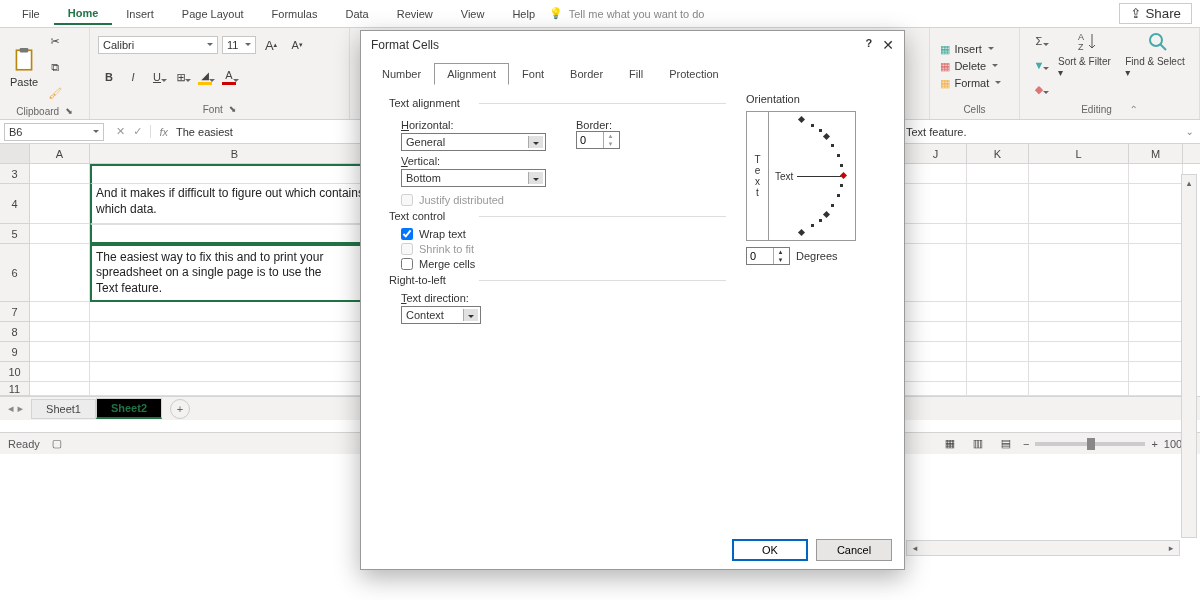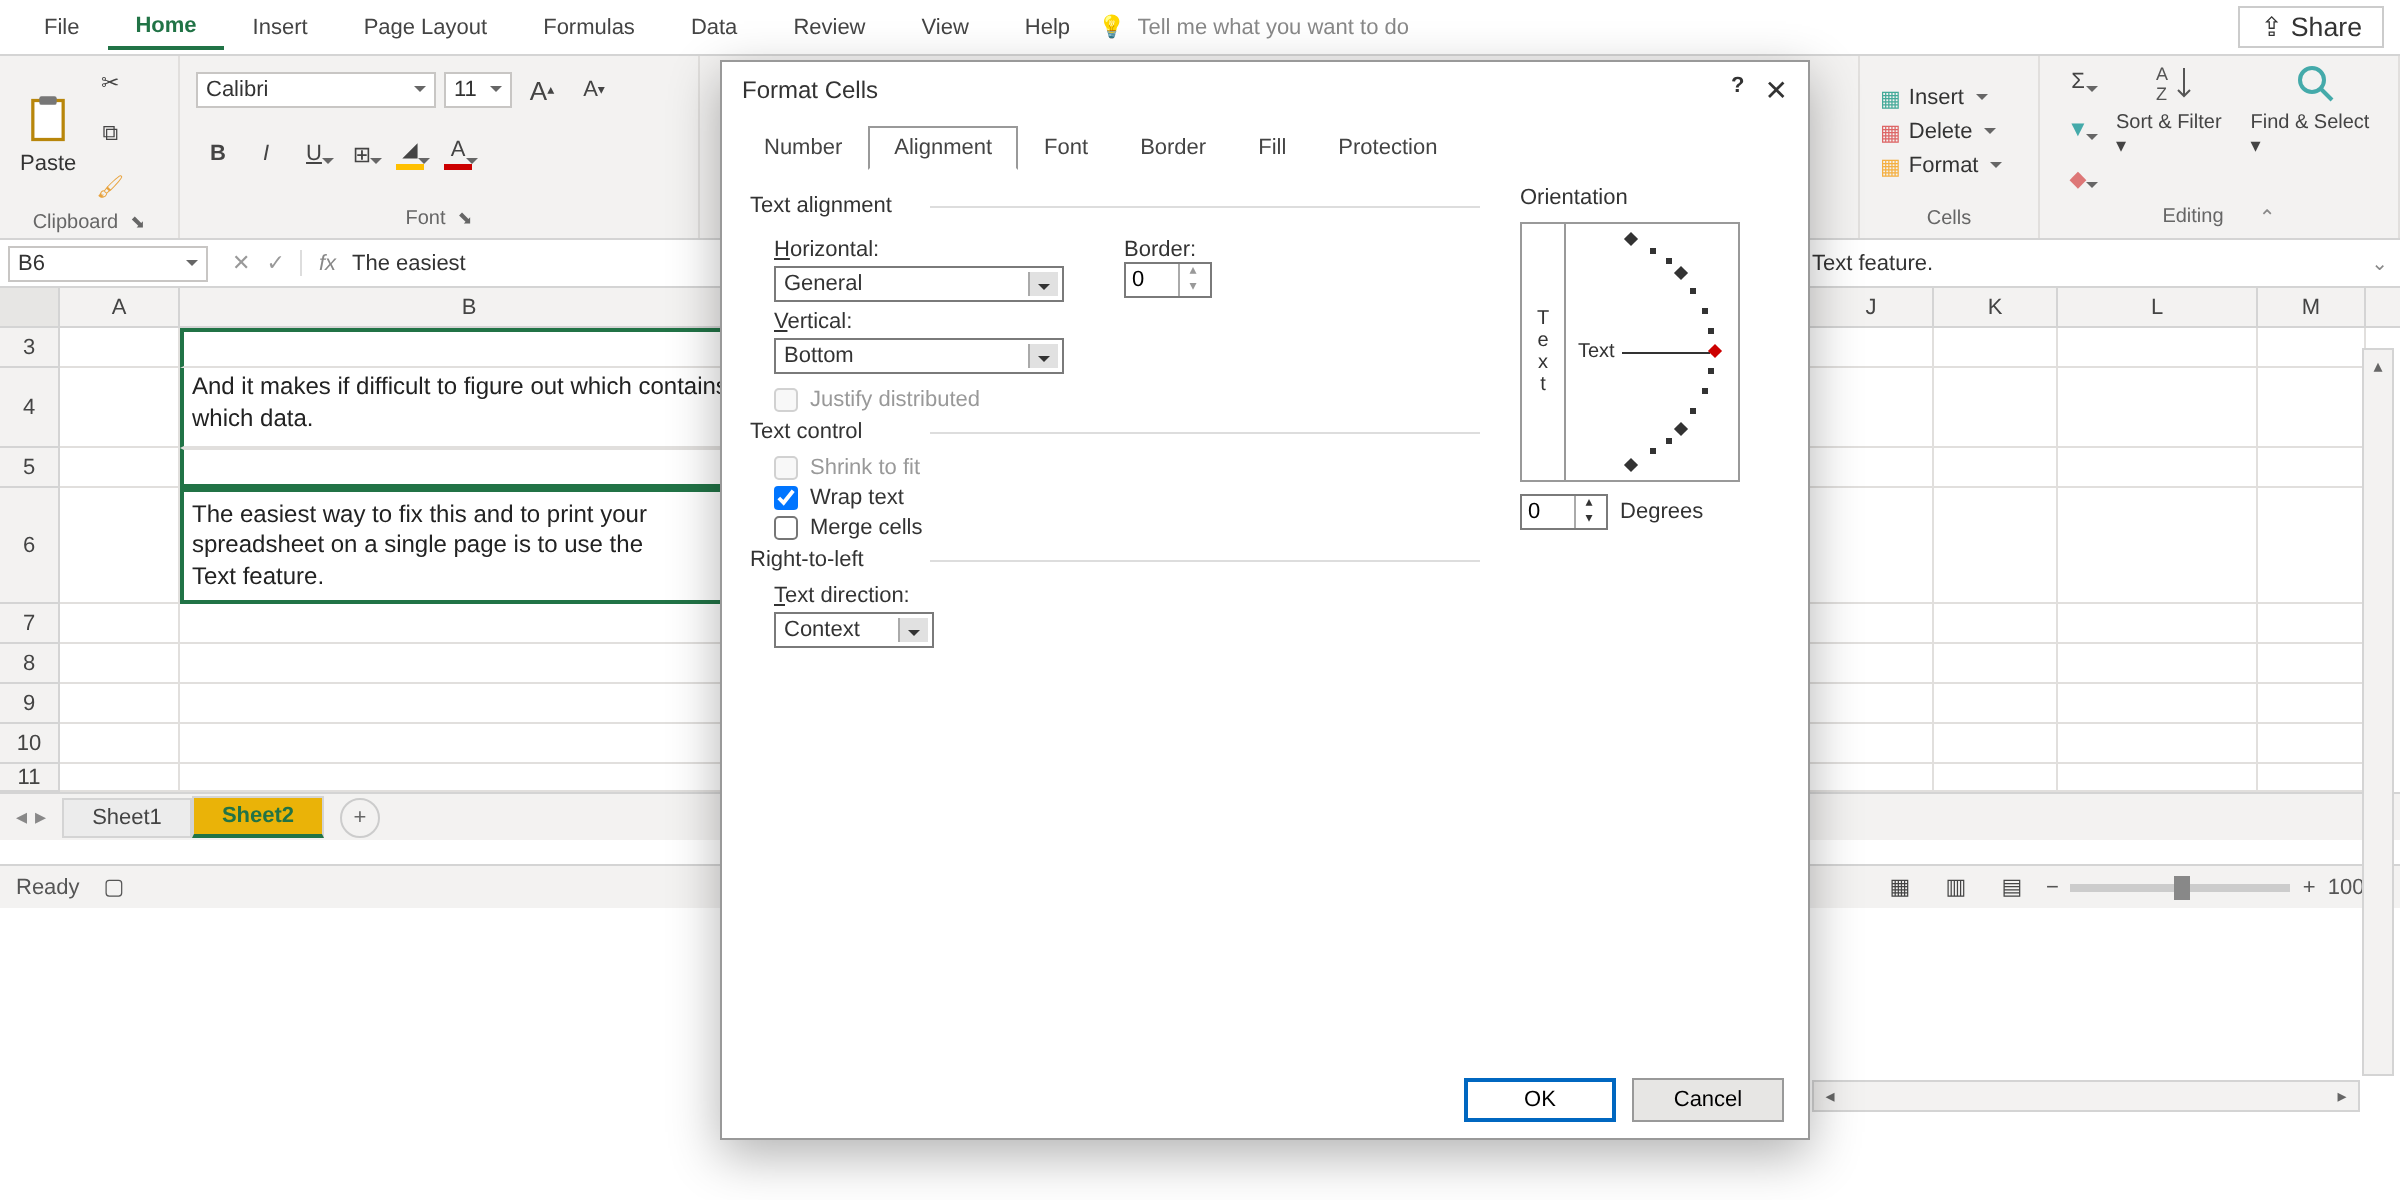--- a/index.html
+++ b/index.html
@@ -41,34 +41,34 @@
 .col-headers { display:flex; height:20px; background:#f3f2f1; border-bottom:1px solid #d4d4d4; }
 .col-headers .cell { border-right:1px solid #d4d4d4; text-align:center; font-size:11px; color:#444; display:flex; align-items:center; justify-content:center; }
 .corner { width:30px; background:#e7e6e4; border-right:1px solid #d4d4d4; }
 .row { display:flex; height:20px; }
 .row .rh { width:30px; background:#f3f2f1; border-right:1px solid #d4d4d4; border-bottom:1px solid #d4d4d4; text-align:center; font-size:11px; color:#444; display:flex; align-items:center; justify-content:center; }
 .row .cell { border-right:1px solid #e1dfdd; border-bottom:1px solid #e1dfdd; padding:0 4px; display:flex; align-items:center; font-size:12px; color:#222; }
 .sel { border:2px solid #217346 !important; }
 .sheet-tabs { display:flex; align-items:center; height:24px; border-top:1px solid #d4d4d4; background:#f3f2f1; }
 .sheet-tabs .nav { display:flex; gap:4px; padding:0 8px; color:#888; }
 .sheet-tabs .st { padding:3px 14px; background:#ececec; border:1px solid #d4d4d4; color:#444; }
-.sheet-tabs .st.active { background:#eab308; border-bottom:2px solid #217346; color:#217346; font-weight:600; }
+.sheet-tabs .st.active { background:#000000; border-bottom:2px solid #217346; color:#217346; font-weight:600; }
 .sheet-tabs .add { width:20px; height:20px; border:1px solid #ccc; border-radius:50%; display:flex; align-items:center; justify-content:center; margin-left:8px; color:#666; }
 .statusbar { display:flex; align-items:center; justify-content:space-between; height:22px; border-top:1px solid #d4d4d4; background:#f3f2f1; padding:0 8px; font-size:11px; color:#555;margin-top:12px; }
 .zoom { display:flex; align-items:center; gap:6px; }
 .zoom-slider { width:110px; height:4px; background:#ccc; position:relative; }
 .zoom-slider .thumb { width:8px; height:12px; background:#888; position:absolute; top:-4px; left:52px; }
 .dialog { position:absolute; top:30px; left:360px; width:545px; height:540px; background:#fff; border:1px solid #999; box-shadow:0 8px 24px rgba(0,0,0,.3); z-index:100; }
 .dialog-title { display:flex; align-items:center; justify-content:space-between; padding:6px 10px; height:28px; }
 .dialog-title .t { font-size:12px; }
 .dialog-title .btns { display:flex; gap:10px; color:#333; }
 .dialog-tabs { display:flex; padding:4px 8px 0; gap:0; }
 .dialog-tabs .dtab { padding:4px 12px; font-size:11px; color:#444; border:1px solid transparent; }
 .dialog-tabs .dtab.active { border:1px solid #999; border-bottom-color:#fff; background:#fff; }
-.dialog-body { padding:8px 14px; font-size:11px; display:flex; gap:20px; }
+.dialog-body { padding:8px 28px; font-size:11px; display:flex; gap:20px; }
 .left-col { flex:1; }
 .section-title { color:#333; margin:4px 0 6px; position:relative; }
 .section-title::after { content:''; position:absolute; left:90px; right:0; top:50%; border-top:1px solid #ddd; }
 .field { margin:4px 0 4px 12px; }
 .field label { color:#333; }
 .field label .ul { text-decoration:underline; }
 .sel-box { border:1px solid #7a7a7a; background:#fff; padding:2px 18px 2px 4px; font-size:11px; width:145px; position:relative; display:inline-block; margin-top:2px; }
 .sel-box::after { content:''; position:absolute; right:2px; top:2px; width:14px; height:calc(100% - 4px); background:#e1e1e1; border-left:1px solid #aaa; }
 .sel-box::before { content:''; position:absolute; right:6px; top:50%; border:3px solid transparent; border-top-color:#333; z-index:1; }
 .spin { border:1px solid #7a7a7a; background:#fff; width:44px; height:18px; display:inline-flex; align-items:center; position:relative; }
@@ -434,27 +434,27 @@
                 </div>
               </div>
           </div>
         </div>
       </div>
       <div class="chk disabled">
           <input type="checkbox" disabled="" style="">
           <label>Justify distributed</label>
         </div>
       <div class="section-title">Text control</div>
+      <div class="chk">
+          <input type="checkbox" checked="" style="">
+          <label><span class="ul">W</span>rap text</label>
+        </div>
       <div class="chk disabled">
           <input type="checkbox" disabled="" style="">
           <label>Shrink to fit</label>
-        </div>
-      <div class="chk">
-          <input type="checkbox" checked="" style="">
-          <label><span class="ul">W</span>rap text</label>
         </div>
       <div class="chk">
           <input type="checkbox" style="">
           <label><span class="ul">M</span>erge cells</label>
         </div>
       <div class="section-title">Right-to-left</div>
       <div class="field"><label><span class="ul">T</span>ext direction:</label><br><div class="sel-box" style="width:80px">Context</div></div>
     </div>
     <div style="width:130px">
       <div style="margin-bottom:6px">Orientation</div>

